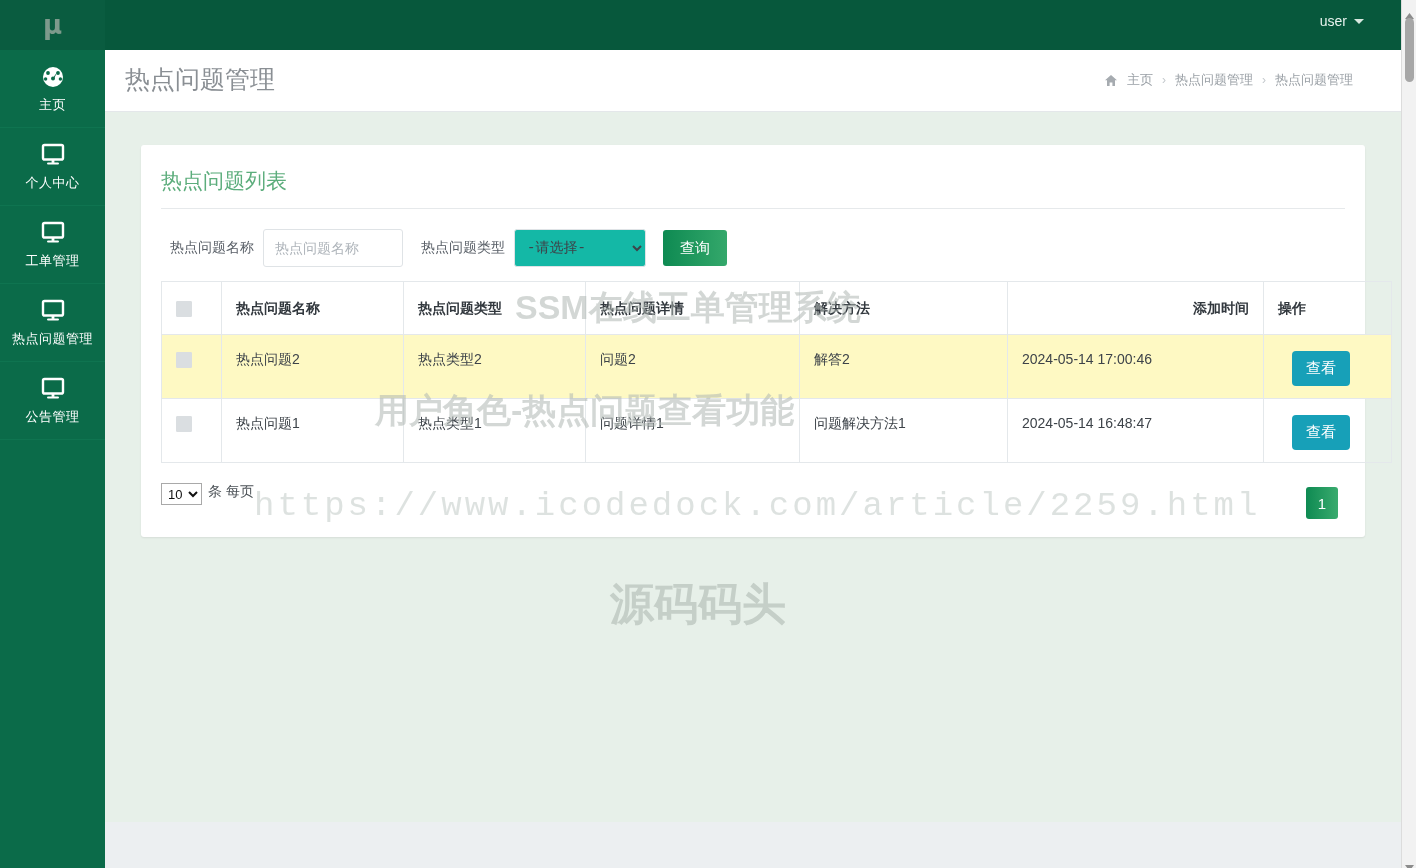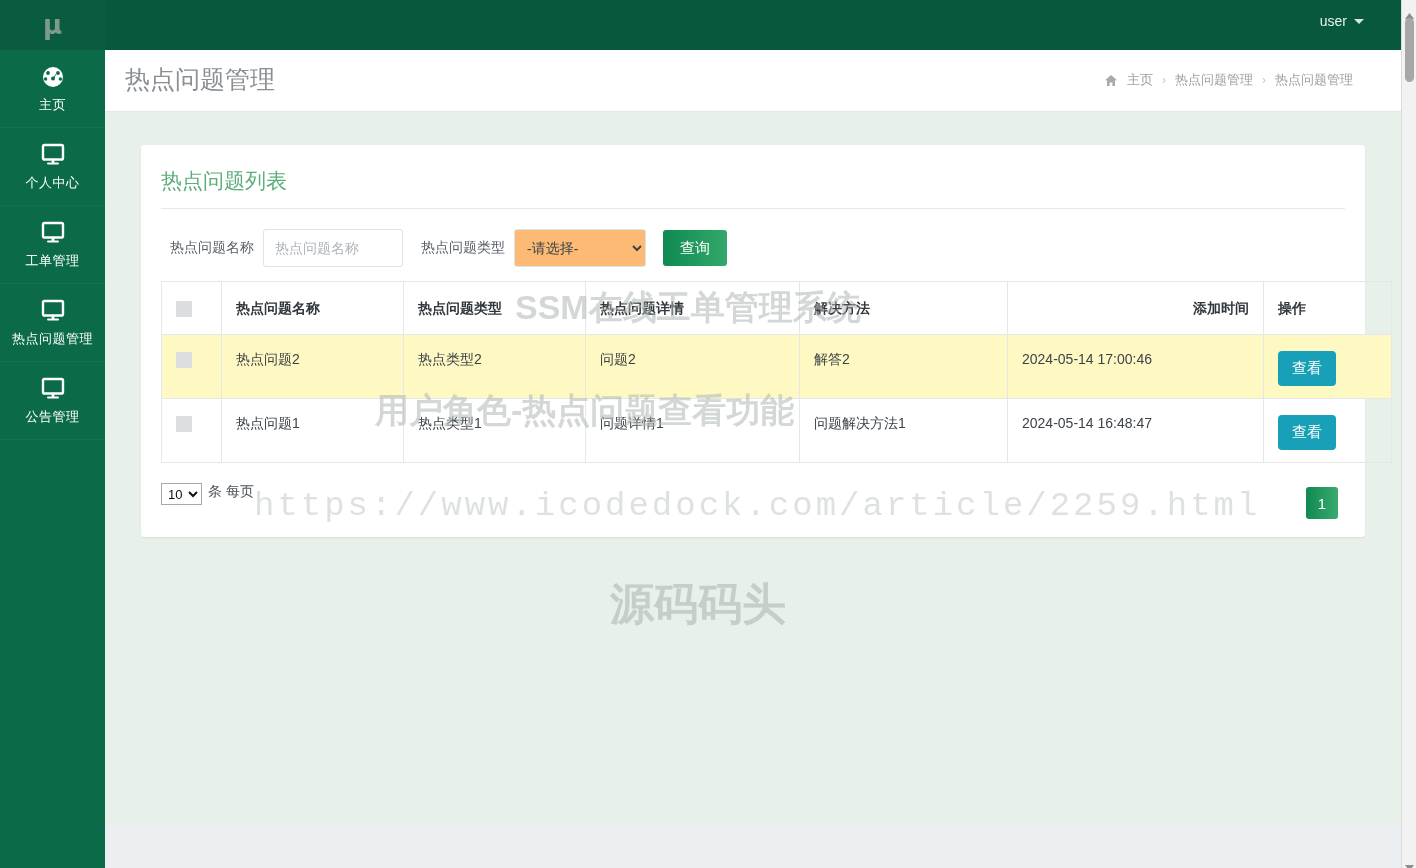--- a/index.html
+++ b/index.html
@@ -89,22 +89,22 @@
   .text-input {
     width: 140px; height: 38px; margin-left: 9px; margin-right: 18px;
     border: 1px solid #dfe3e6; border-radius: 3px;
     padding: 0 11px; font-size: 14px; color: #3d4349;
     font-family: "Liberation Sans", sans-serif; background: #fff;
   }
   .text-input::placeholder { color: #aeb4ba; }
   .select-input {
     width: 132px; height: 38px; margin-left: 9px;
     border: 1px solid #dfe3e6; border-radius: 3px;
-    padding: 0 8px; font-size: 14px; color: #3d4349; background: #fdba74;
-    font-family: Liberation Serif, serif;
+    padding: 0 8px; font-size: 14px; color: #3d4349; background: #14b8a6;
+    font-family: Liberation Mono, monospace;
   }
   .btn-search {
     margin-left: 17px; height: 36px; padding: 0 17px;
     background: linear-gradient(to right, #0e8a52, #34a86b);
     color: #fff; border: none; border-radius: 3px;
     font-size: 15px; cursor: pointer;
     font-family: "Liberation Sans", sans-serif;
   }
 
   
@@ -127,20 +127,21 @@
   .col-act { width: 128px; }
   .chk {
     width: 16px; height: 16px; background: #dadee1;
     border: 1px solid #dadee1; border-radius: 1px;
     display: inline-block; cursor: pointer; vertical-align: middle;
   }
   .btn-view {
     background: #17a0b8; color: #fff; border: none; border-radius: 4px;
     padding: 8px 14px; font-size: 15px; cursor: pointer;
     font-family: "Liberation Sans", sans-serif;
+    margin-left: 14px;
   }
 
   
   .pager {
     display: flex; align-items: center; justify-content: space-between;
     padding: 14px 20px 26px 20px; position: relative; min-height: 74px;
   }
   .pager-left { display: flex; gap: 6px; }
   .per-page-select {
     height: 22px; font-size: 13px; border: 1px solid #a9a9a9;

